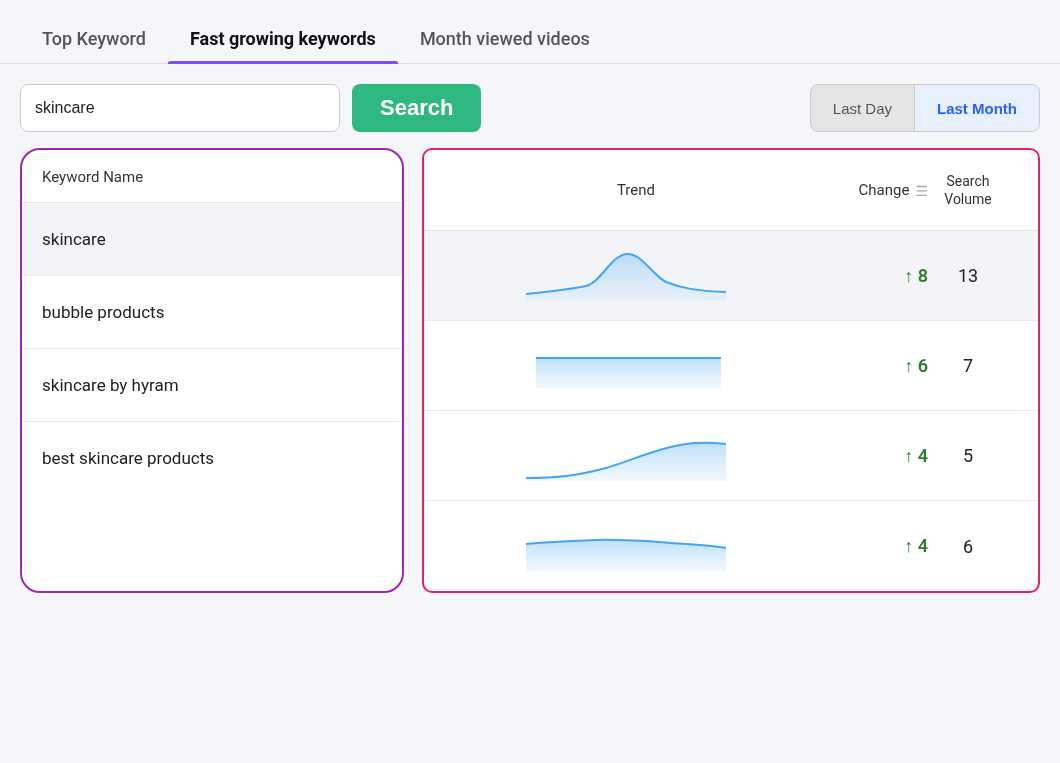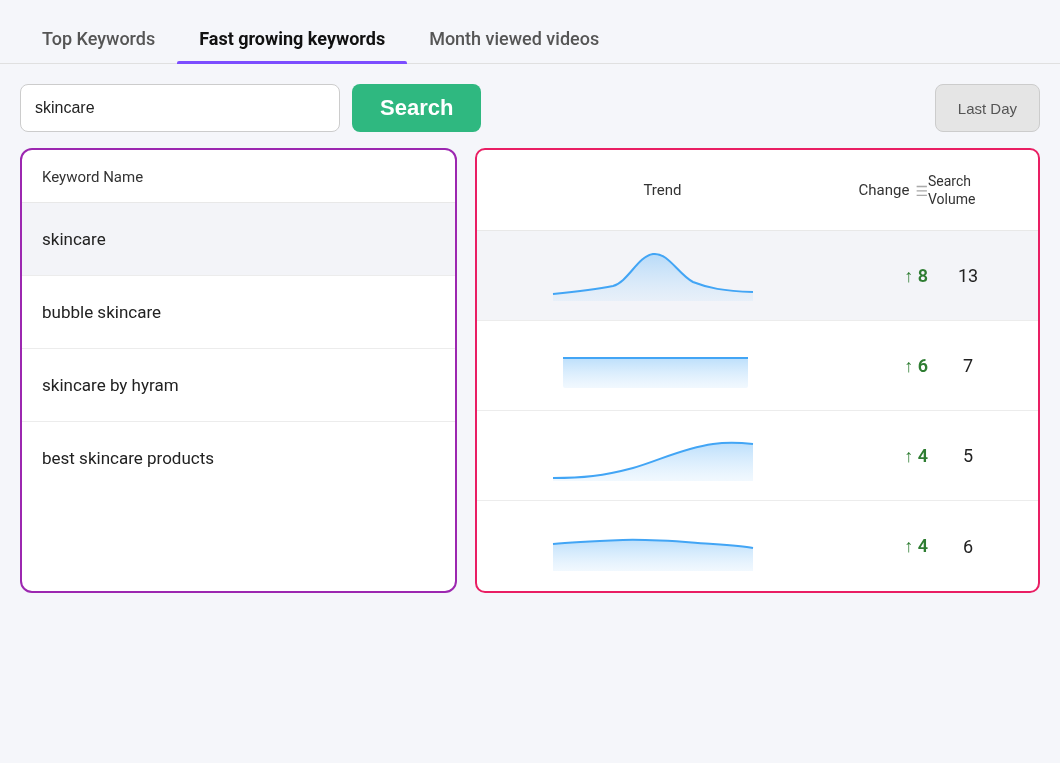--- a/index.html
+++ b/index.html
@@ -112,23 +112,23 @@
     
     .main-content {
       display: flex;
       padding: 0 20px 20px 20px;
       gap: 0;
     }
 
     
     .left-panel {
       border: 2.5px solid #9c27b0;
-      border-radius: 12px;
+      border-radius: 20px;
       background: #fff;
-      width: 437px;
+      width: 384px;
       flex-shrink: 0;
       overflow: hidden;
     }
     .left-header {
       padding: 18px 20px 16px 20px;
       font-size: 15px;
       color: #333;
       border-bottom: 1px solid #e8e8e8;
       font-weight: 400;
     }
@@ -176,20 +176,21 @@
       align-items: flex-end;
       justify-content: flex-end;
       gap: 6px;
     }
     .filter-icon {
       color: #aaa;
       font-size: 14px;
     }
     .col-volume-header {
       width: 90px;
+      text-align: center;
       font-size: 14px;
       color: #333;
       line-height: 1.3;
       padding-right: 10px;
     }
 
     .data-row {
       display: flex;
       align-items: center;
       padding: 10px 20px;
@@ -229,41 +230,42 @@
 
     svg.trend-chart {
       width: 240px;
       height: 60px;
     }
   </style>
 </head>
 <body>
 
 <div class="tabs-bar">
-  <div class="tab">Top Keywords</div>
+  <div class="tab">Top Keyword</div>
   <div class="tab active">Fast growing keywords</div>
   <div class="tab">Month viewed videos</div>
 </div>
 
 <div class="search-area">
   <div class="search-input-wrap">
     <input class="search-input" type="text" value="skincare" placeholder="skincare" style="">
   </div>
   <button class="search-btn">Search</button>
   <div class="time-filter-group">
     <button class="time-btn">Last Day</button>
+    <button class="time-btn active">Last Month</button>
   </div>
 </div>
 
 <div class="main-content">
 
   <div class="left-panel">
     <div class="left-header">Keyword Name</div>
     <div class="keyword-row shaded">skincare</div>
-    <div class="keyword-row">bubble skincare</div>
+    <div class="keyword-row">bubble products</div>
     <div class="keyword-row">skincare by hyram</div>
     <div class="keyword-row">best skincare products</div>
   </div>
 
   <div class="right-panel">
 
     <div class="right-header">
       <div class="col-trend">Trend</div>
       <div class="col-change">
         <span>Change</span>

